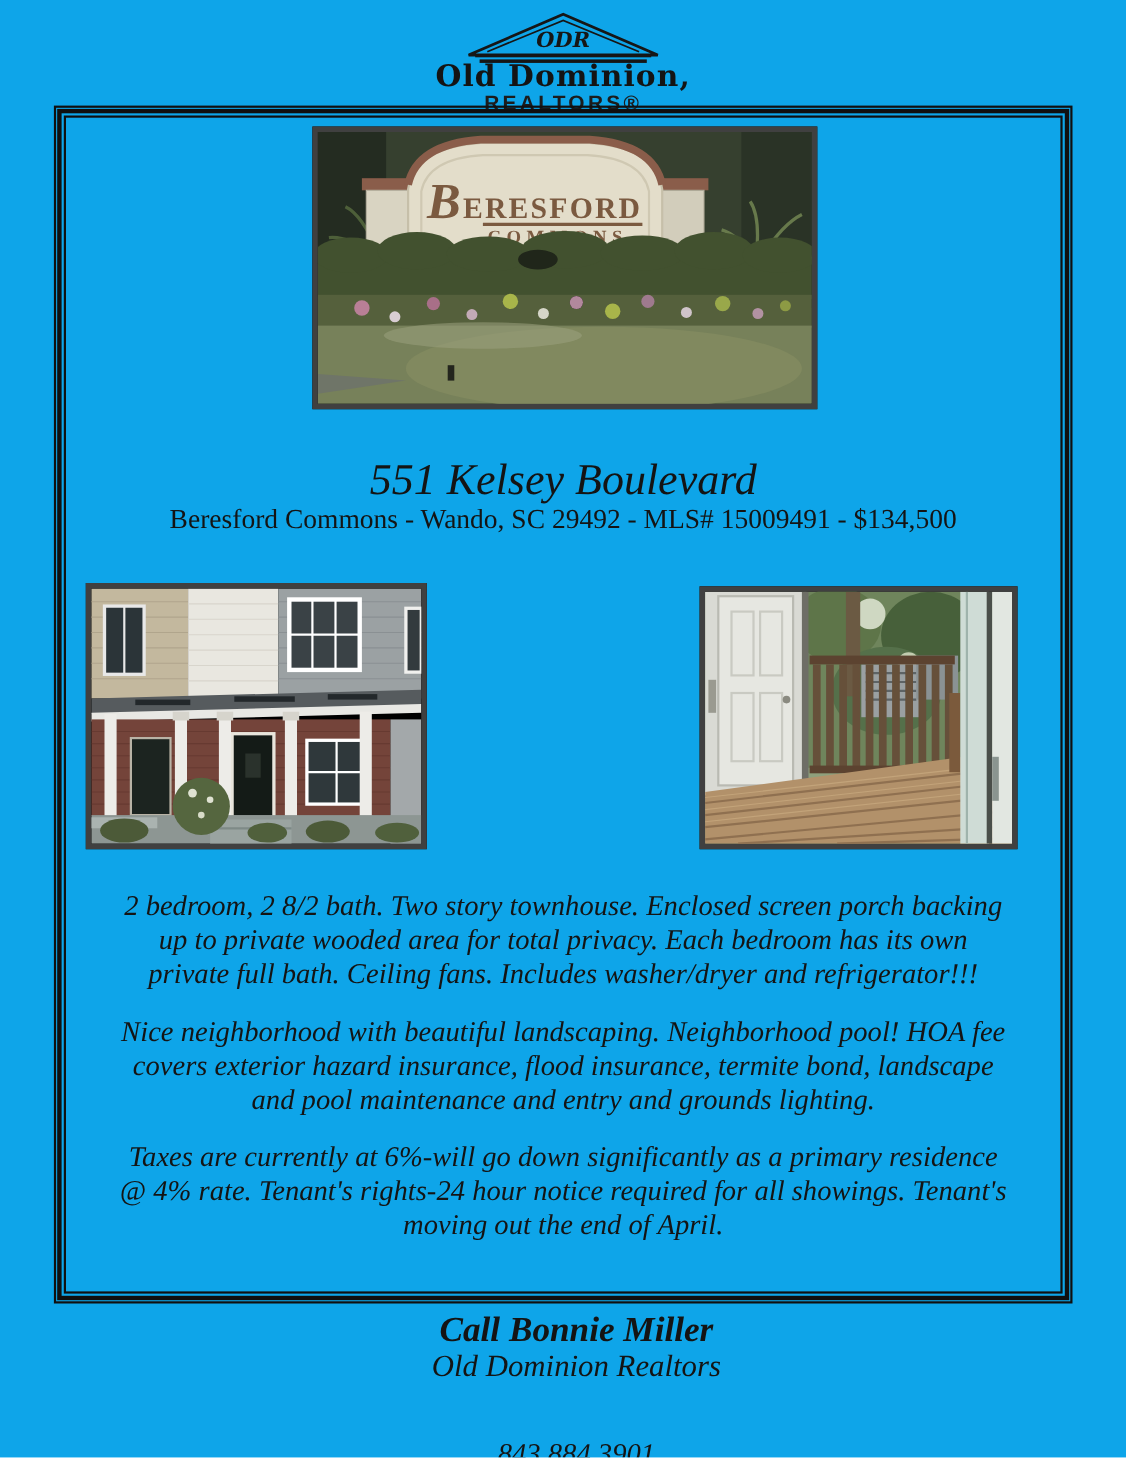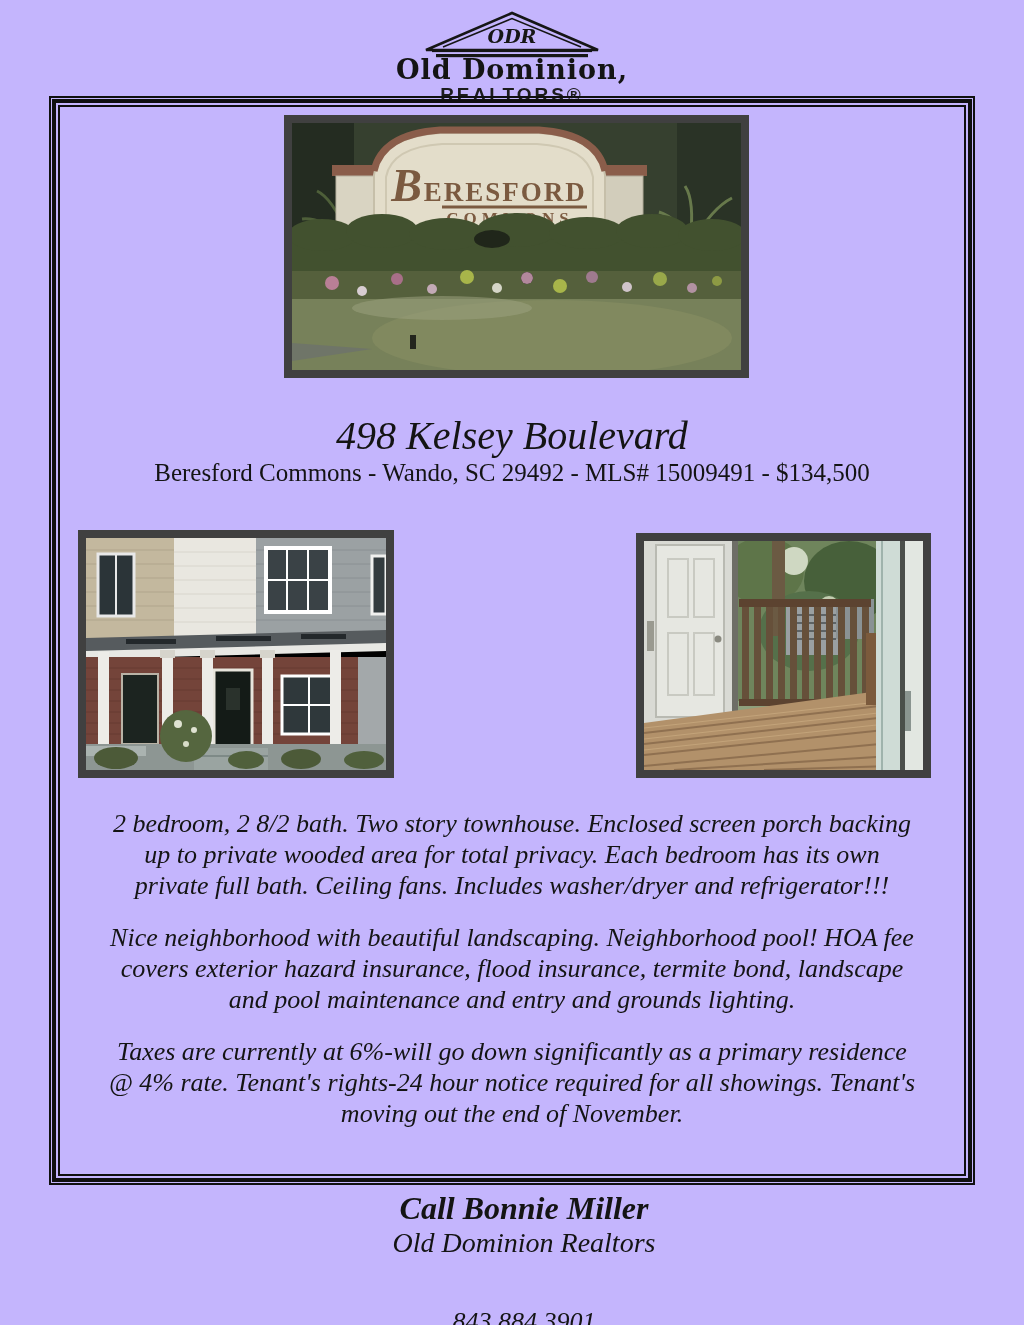--- a/index.html
+++ b/index.html
@@ -1,33 +1,33 @@
 <!DOCTYPE html>
 <html><head>
 <meta charset="utf-8">
 <style>
   html,body{margin:0;padding:0;background:#ffffff;}
   .page{
-    position:relative;width:1024px;height:1325px;background:#c4b5fd;
+    position:relative;width:1024px;height:1325px;background:#0ea5e9;
     font-family:"Liberation Serif", serif;color:#141414;overflow:hidden;
   }
 
   
   .logo{position:absolute;top:10px;left:0;width:1024px;text-align:center;}
   .logo svg{display:block;margin:0 auto;}
   .logo-name{font-family:"DejaVu Serif", serif;font-weight:700;font-size:27px;line-height:28px;letter-spacing:1px;margin-top:-2px;}
   .logo-sub{font-family:"Liberation Sans", sans-serif;font-size:19px;line-height:21px;letter-spacing:3px;font-weight:600;color:#1c1c1c;}
 
   
   .frame-outer{position:absolute;left:49px;top:96px;width:926px;height:1089px;border:2px solid #101010;box-sizing:border-box;}
   .frame-mid{position:absolute;inset:1px;border:4px solid #101010;}
   .frame-inner{position:absolute;inset:2px;border:2px solid #101010;}
 
   
-  .photo{position:absolute;border:8px solid #404040;background:#000;box-sizing:content-box;}
+  .photo{position:absolute;border:5px solid #404040;background:#000;box-sizing:content-box;}
   .photo svg{display:block;}
   .photo-top{left:284px;top:115px;}
   .photo-left{left:78px;top:530px;}
   .photo-right{left:636px;top:533px;}
 
   
   .title{position:absolute;top:414px;left:0;width:1024px;text-align:center;
          font-style:italic;font-size:40px;line-height:44px;}
   .subtitle{position:absolute;top:458px;left:0;width:1024px;text-align:center;
          font-size:25px;line-height:30px;}
@@ -132,21 +132,21 @@
       </g>
 
       <rect x="0" y="176" width="449" height="71" fill="#77815a"></rect>
       <ellipse cx="260" cy="215" rx="180" ry="38" fill="#81895f"></ellipse>
       <ellipse cx="150" cy="185" rx="90" ry="12" fill="#9aa07e" opacity="0.55"></ellipse>
       <rect x="118" y="212" width="6" height="14" fill="#23251d"></rect>
       <path d="M0,238 L80,226 L0,220 Z" fill="#6f7568"></path>
     </svg>
   </div>
 
-  <div class="title">498 Kelsey Boulevard</div>
+  <div class="title">551 Kelsey Boulevard</div>
   <div class="subtitle">Beresford Commons - Wando, SC 29492 - MLS# 15009491 - $134,500</div>
 
   <div class="photo photo-left">
     <svg width="300" height="232" viewBox="0 0 300 232">
 
       <rect x="0" y="0" width="88" height="100" fill="#c3b89e"></rect>
       <g stroke="#b0a58c" stroke-width="1">
           <line x1="0" y1="12" x2="88" y2="12"></line>
           <line x1="0" y1="26" x2="88" y2="26"></line>
           <line x1="0" y1="40" x2="88" y2="40"></line>
@@ -319,21 +319,21 @@
   </div>
 
   <div class="para para-1">2 bedroom, 2 8/2 bath. Two story townhouse. Enclosed screen porch backing
 up to private wooded area for total privacy. Each bedroom has its own
 private full bath. Ceiling fans. Includes washer/dryer and refrigerator!!!</div>
   <div class="para para-2">Nice neighborhood with beautiful landscaping. Neighborhood pool! HOA fee
 covers exterior hazard insurance, flood insurance, termite bond, landscape
 and pool maintenance and entry and grounds lighting.</div>
   <div class="para para-3">Taxes are currently at 6%-will go down significantly as a primary residence
 @ 4% rate. Tenant's rights-24 hour notice required for all showings. Tenant's
-moving out the end of November.</div>
+moving out the end of April.</div>
 
   <div class="contact">
     <div class="contact-call">Call Bonnie Miller</div>
     <div class="contact-co">Old Dominion Realtors</div>
     <div class="contact-phone">843.884.3901</div>
     <div class="contact-email">bcm.olddom@gmail.com</div>
   </div>
 
 </div>
 

